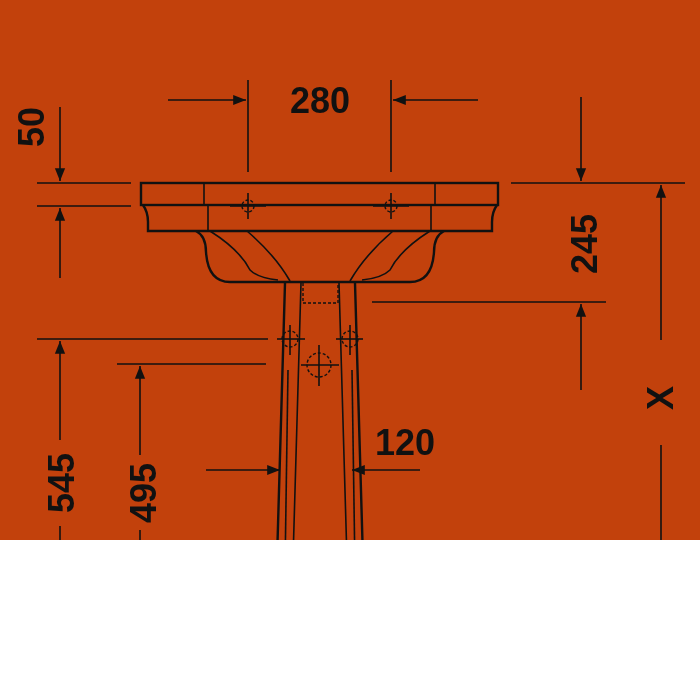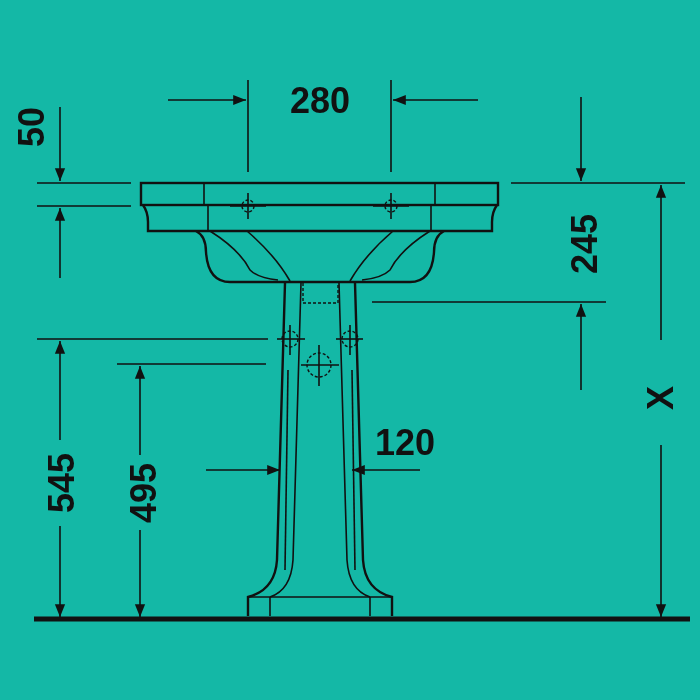--- a/index.html
+++ b/index.html
@@ -1,16 +1,16 @@
 <!DOCTYPE html>
 <html><head>
 <meta charset="utf-8">
 <style>
   html,body{margin:0;padding:0;background:#fff;}
-  #stage{position:relative;width:700px;height:700px;background:#14b8a6;overflow:hidden;}
+  #stage{position:relative;width:700px;height:540px;background:#c2410c;overflow:hidden;}
   svg{position:absolute;left:0;top:0;}
   .lbl{font-family:"Liberation Sans",sans-serif;font-weight:bold;font-size:36px;fill:#111;}
   .ln{stroke:#111;stroke-width:1.6;fill:none;}
   .th{stroke:#111;stroke-width:2.4;fill:none;}
   .dash{stroke:#111;stroke-width:1.4;fill:none;stroke-dasharray:3 2;}
 </style>
 </head>
 <body>
 
 <div id="stage">

